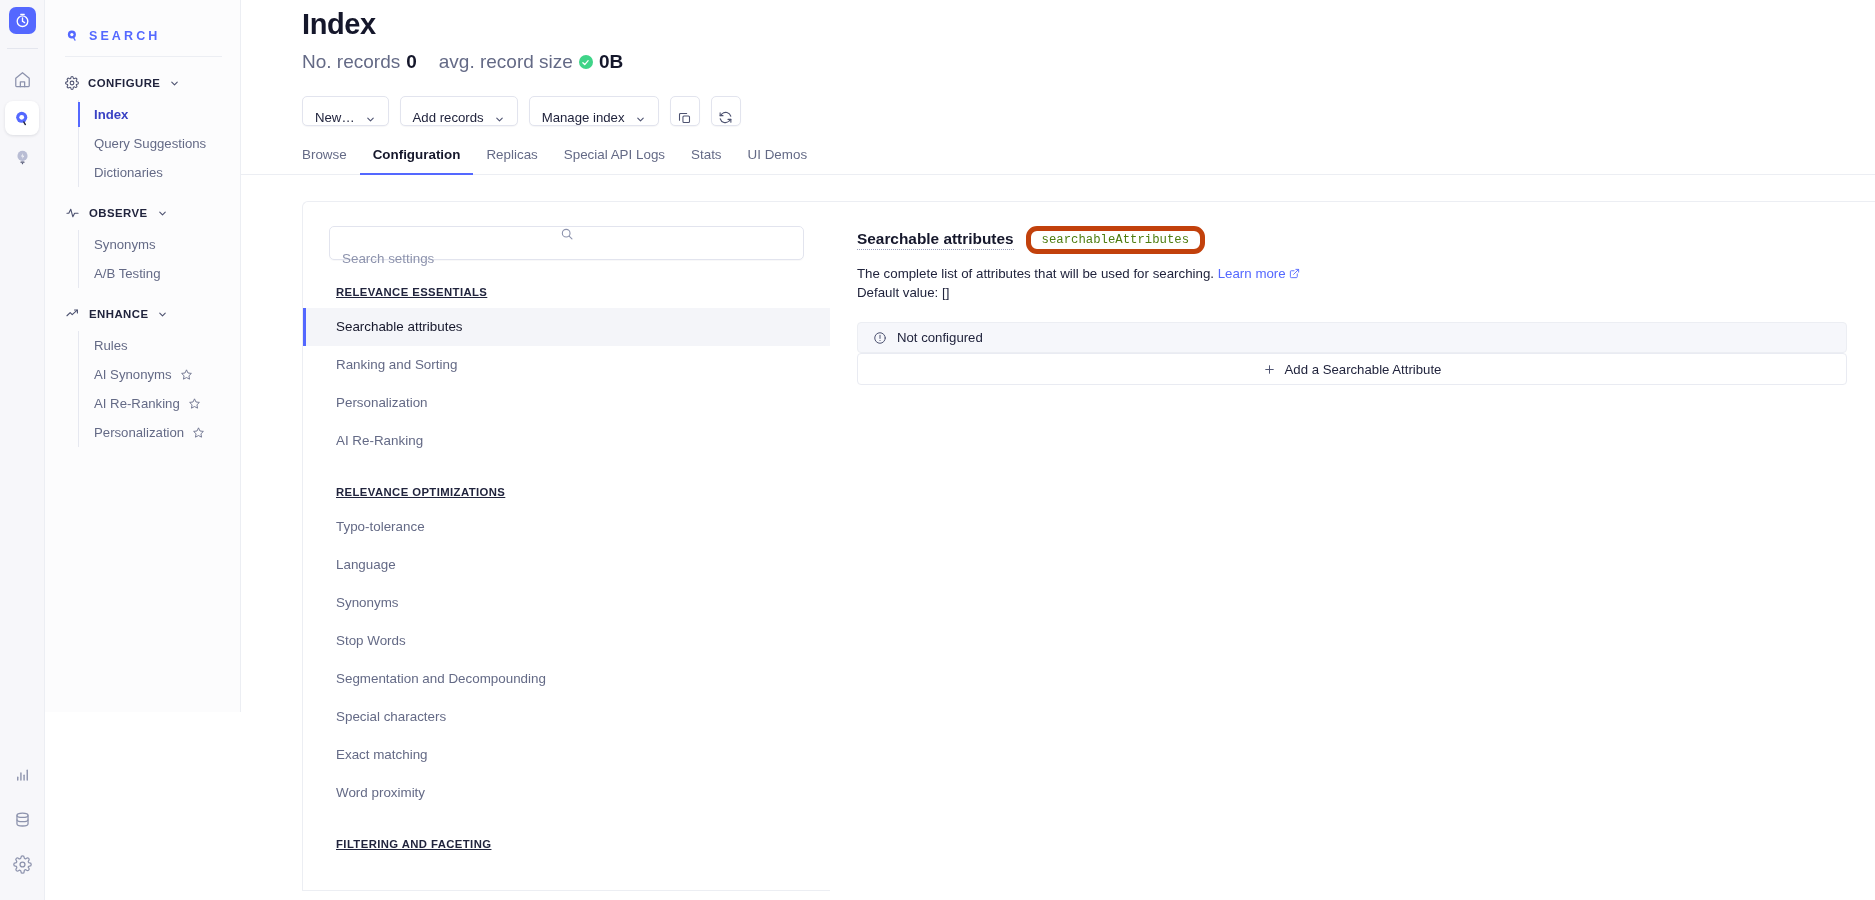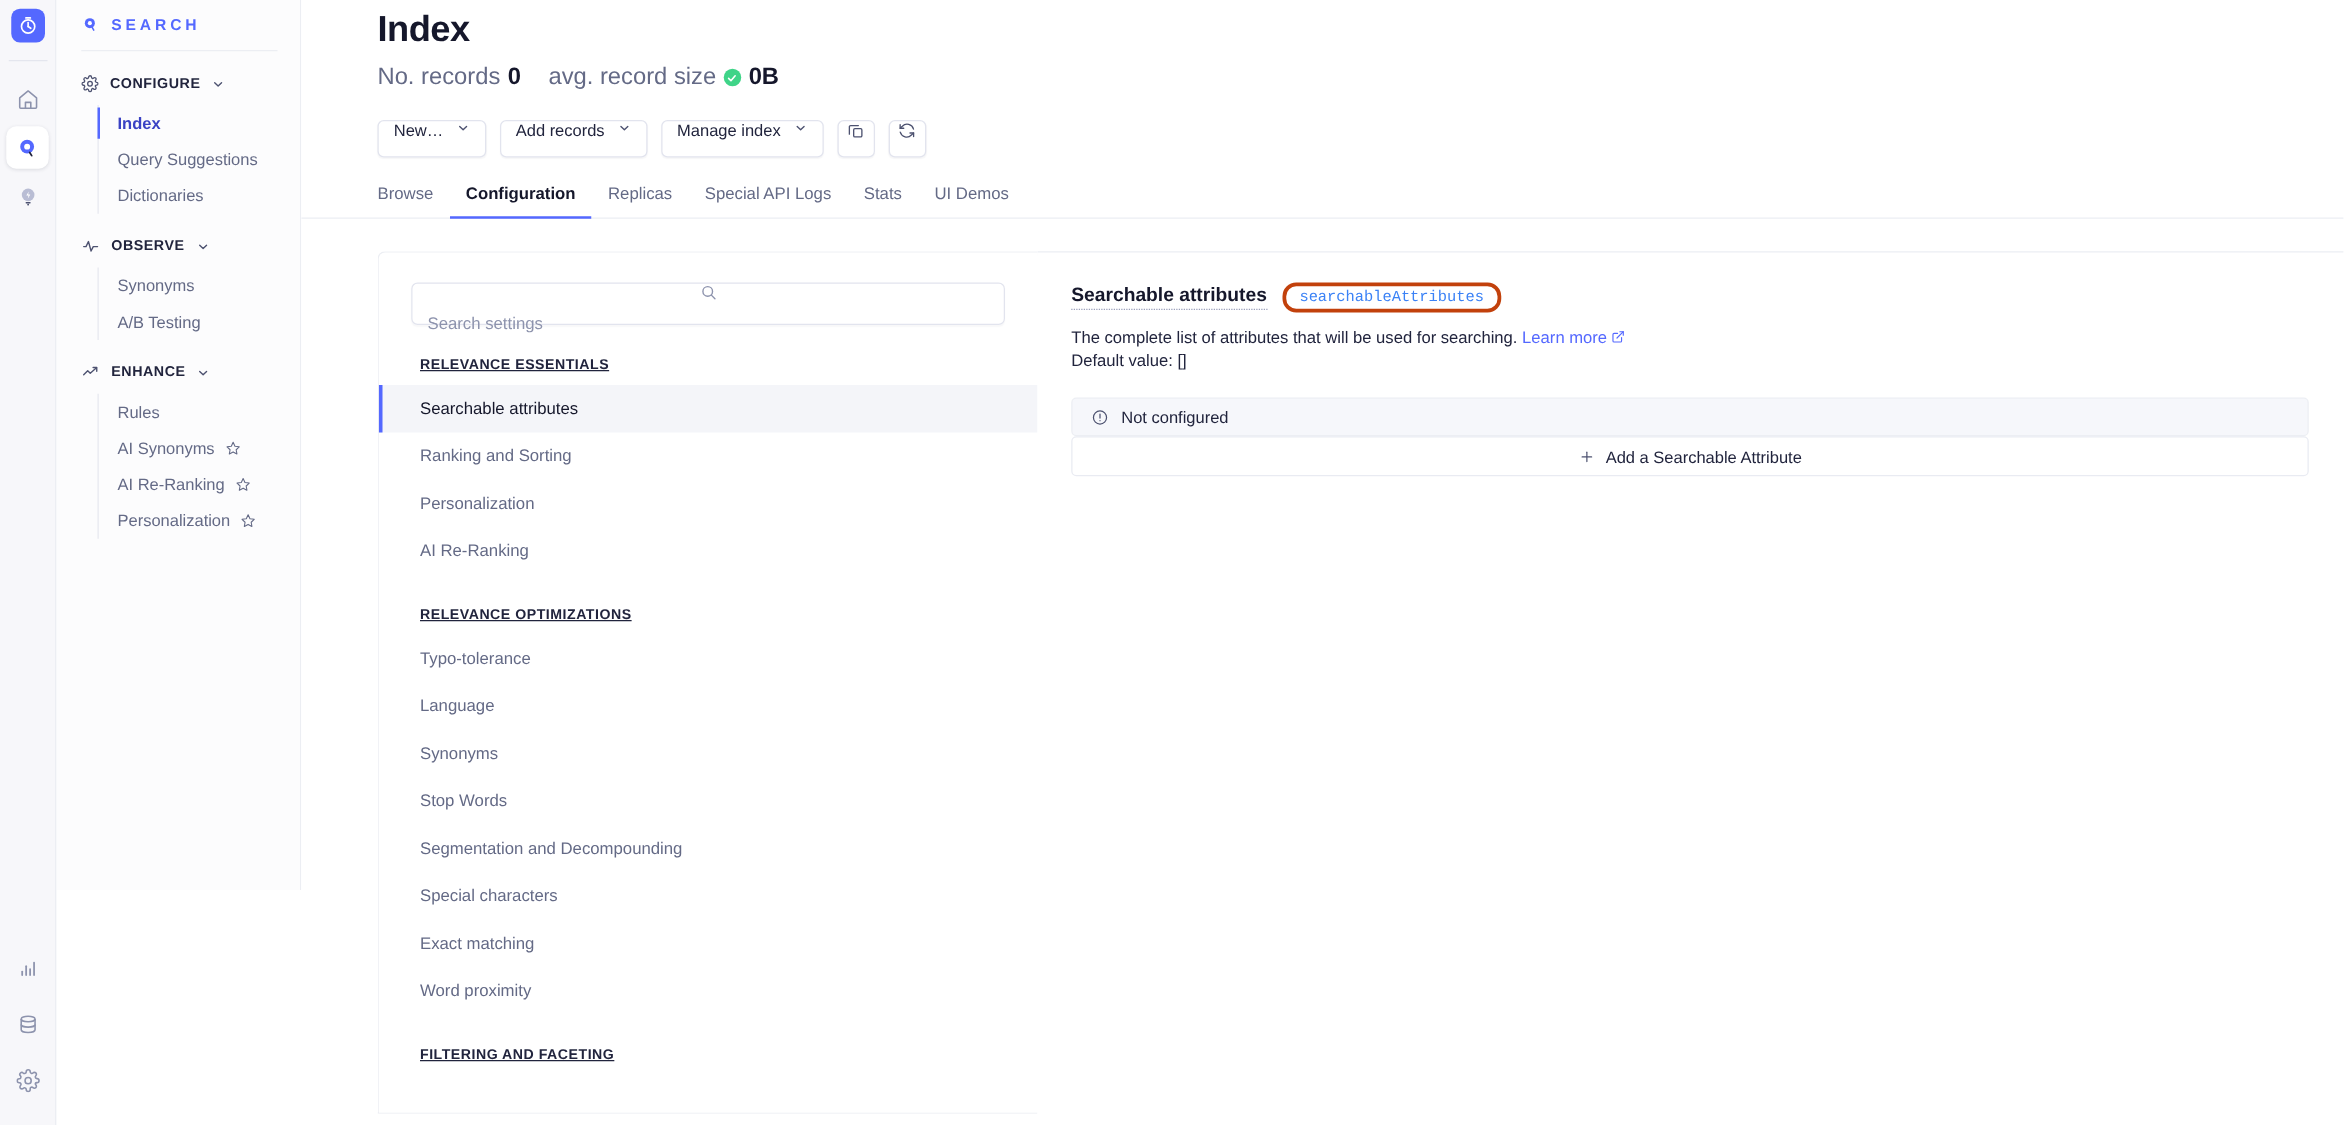--- a/index.html
+++ b/index.html
@@ -36,21 +36,21 @@
   }
   .rail-btn.active { background: #ffffff; box-shadow: 0 1px 3px rgba(35,38,59,.12); }
   .rail-bottom { position: absolute; bottom: 14px; left: 0; width: 45px;
     display: flex; flex-direction: column; align-items: center; gap: 6px; }
 
   
   .nav {
     width: 196px; flex: 0 0 196px; height: 712px;
     background: #fcfcfd;
     border-right: 1px solid #eceef3;
-    padding: 0 0 0 0;
+    padding: 16px 0 0 0;
   }
   .brand { display: flex; align-items: center; gap: 9px; padding: 12px 0 12px 20px; }
   .brand-text {
     font-size: 12.5px; letter-spacing: 3.1px; font-weight: 600; color: #5468ff;
   }
   .nav-divider { height: 1px; background: #eceef3; margin: 0 18px 0 20px; }
   .nav-group { margin-top: 19px; }
   .nav-group-head {
     display: flex; align-items: center; gap: 9px;
     padding-left: 20px; margin-bottom: 10px;
@@ -81,21 +81,21 @@
   .stat-value { color: #15172b; font-weight: 700; }
   .stat-gap { width: 10px; }
   .check-dot {
     width: 14px; height: 14px; border-radius: 50%; background: #3fd488;
     display: inline-flex; align-items: center; justify-content: center;
   }
 
   .toolbar { display: flex; align-items: center; gap: 11px; padding: 23px 0 0 61px; }
   .btn {
     height: 30px; border: 1px solid #e2e4ee; border-radius: 5px; background: #fff;
-    display: flex; align-items: flex-start; gap: 10px;
+    display: flex; align-items: flex-end; gap: 10px;
     padding: 0 12px; font-size: 13.2px; color: #21243d;
     box-shadow: 0 1px 1px rgba(35,38,59,.04);
   }
   .btn.icon-only { padding: 0; width: 30px; justify-content: center; }
 
   .tabs { display: flex; align-items: flex-end; gap: 0; padding-left: 61px; margin-top: 21px;
     border-bottom: 1px solid #eceef3; }
   .tab {
     font-size: 13.4px; color: #646a86; padding: 0 13px 11px 13px;
     border-bottom: 2px solid transparent; margin-bottom: -1px;
@@ -144,22 +144,22 @@
   .detail {
     flex: 1; border-top: 1px solid #eceef3; padding: 24px 28px 0 27px;
     height: 690px;
   }
   .detail-title-row { display: flex; align-items: center; gap: 12px; }
   .detail-title {
     font-size: 15.4px; font-weight: 700; color: #15172b;
     border-bottom: 1px dotted #9aa0bb; padding-bottom: 1px;
   }
   .code-pill {
-    border: 3px solid #c2410c; border-radius: 11px; padding: 2px 11px;
-    font-family: "Liberation Mono", monospace; font-size: 12.3px; color: #3b82f6;
+    border: 5px solid #c2410c; border-radius: 11px; padding: 2px 11px;
+    font-family: "Liberation Mono", monospace; font-size: 12.3px; color: #4d7c0f;
     background: #fff;
   }
   .detail-desc { margin-top: 10px; font-size: 13.3px; color: #21243d; line-height: 20px; }
   .link { color: #5468ff; }
   .detail-default { margin-top: 1px; font-size: 13.3px; color: #21243d; }
 
   .callout {
     margin-top: 22px; height: 31px;
     background: #f6f7fb; border: 1px solid #eceef3; border-radius: 4px;
     display: flex; align-items: center; gap: 10px; padding: 0 15px;

